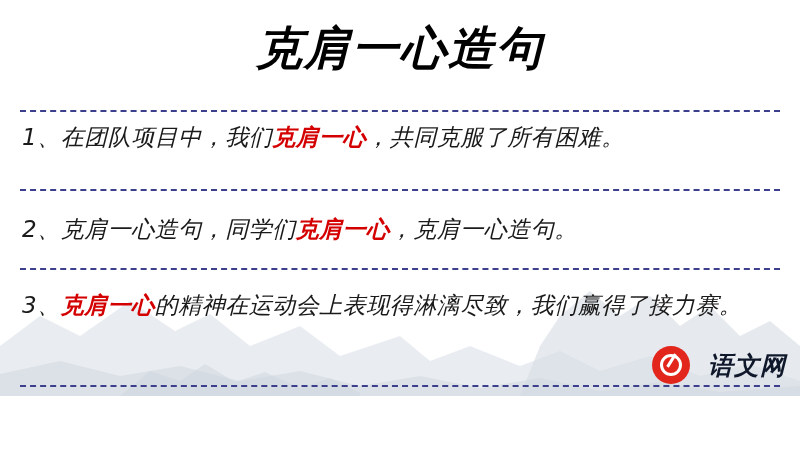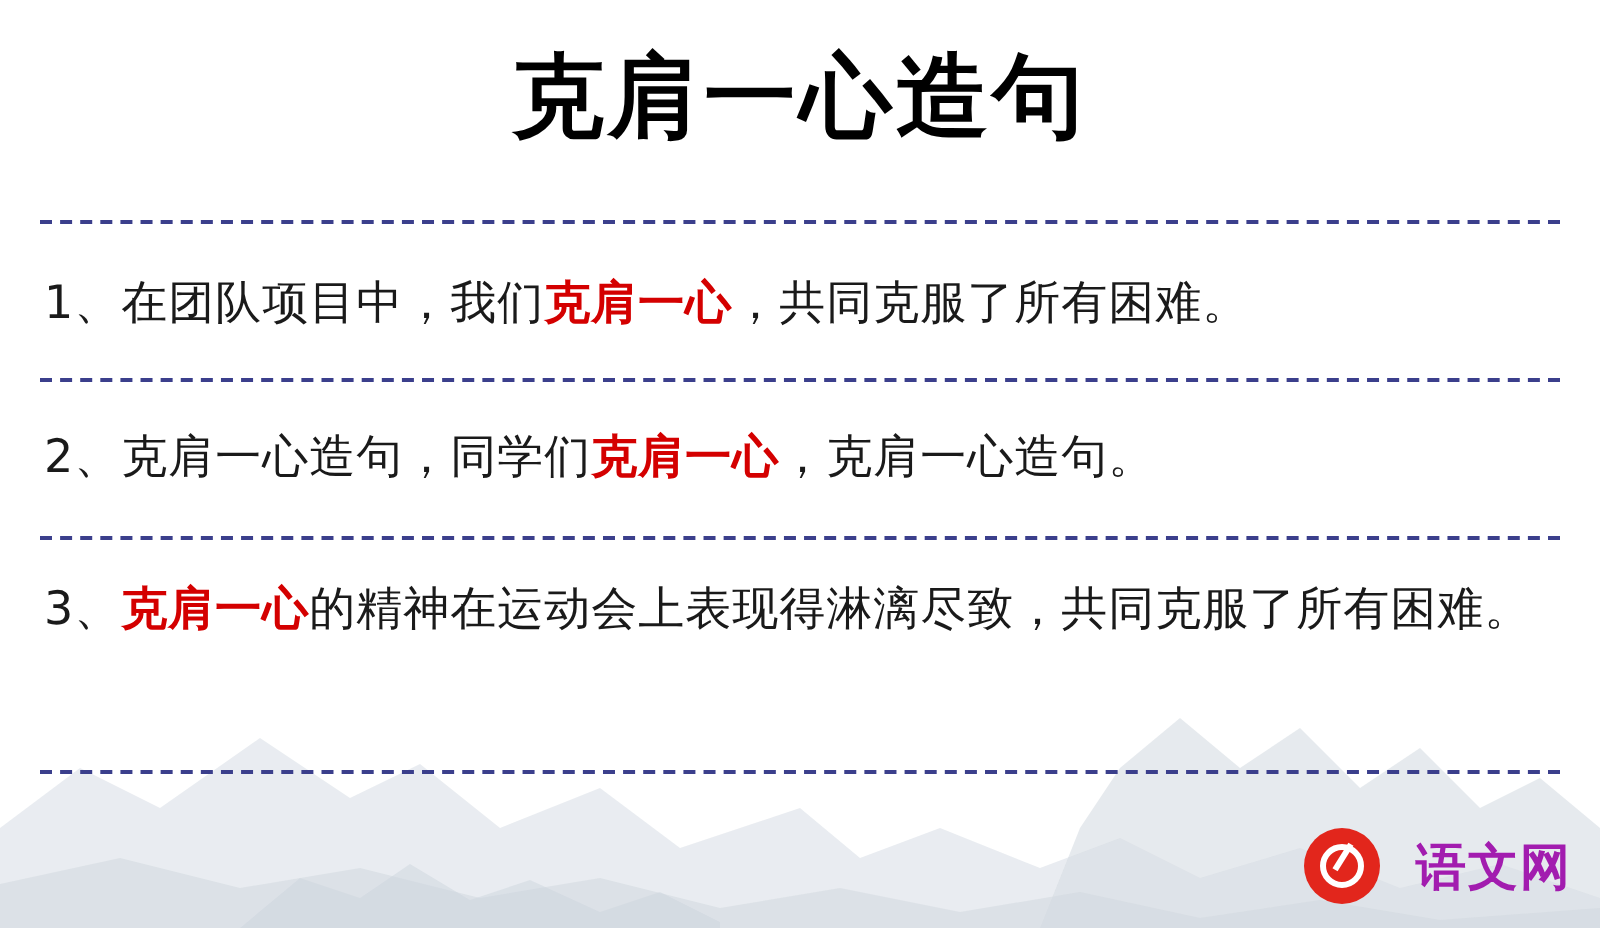--- a/index.html
+++ b/index.html
@@ -9,23 +9,24 @@
   body {
     width: 800px;
     height: 464px;
     background: #ffffff;
     font-family: "Liberation Serif", "DejaVu Serif", serif;
     overflow: hidden;
   }
   .page {
     position: relative;
     width: 800px;
-    height: 464px;
+    height: 396px;
     background: #ffffff;
     overflow: hidden;
+    font-style: italic;
   }
 
   
   .bg-wash {
     position: absolute;
     left: 0;
     bottom: 0;
     width: 800px;
     height: 200px;
     pointer-events: none;
@@ -61,21 +62,21 @@
   .sentence {
     position: absolute;
     left: 22px;
     width: 756px;
     font-size: 23px;
     line-height: 40px;
     color: #1a1a1a;
     font-family: "DejaVu Sans", "Liberation Sans", sans-serif;
     letter-spacing: 0.5px;
   }
-  .s1 { top: 132px; }
+  .s1 { top: 117px; }
   .s2 { top: 209px; }
   .s3 { top: 285px; }
 
   .hl {
     color: #d40000;
     font-weight: bold;
   }
 
   
   .logo {
@@ -113,21 +114,21 @@
     background: #ffffff;
     left: 50%;
     margin-left: -1.5px;
     top: 7px;
     transform: rotate(32deg);
   }
   .logo-text {
     font-family: "DejaVu Sans", "Liberation Sans", sans-serif;
     font-size: 25px;
     font-weight: bold;
-    color: #a21caf;
+    color: #0f172a;
     letter-spacing: 1px;
     margin-left: 11px;
   }
 </style>
 </head>
 <body>
 
 <div class="page">
 
   <svg class="bg-wash" viewBox="0 0 800 200" preserveAspectRatio="none">
@@ -155,21 +156,21 @@
 
   <div class="divider d2"></div>
 
   <div class="sentence s2">
     <span>2、</span><span>克肩一心造句，同学们</span><span class="hl">克肩一心</span><span>，克肩一心造句。</span>
   </div>
 
   <div class="divider d3"></div>
 
   <div class="sentence s3">
-    <span>3、</span><span></span><span class="hl">克肩一心</span><span>的精神在运动会上表现得淋漓尽致，共同克服了所有困难。</span>
+    <span>3、</span><span></span><span class="hl">克肩一心</span><span>的精神在运动会上表现得淋漓尽致，我们赢得了接力赛。</span>
   </div>
 
   <div class="divider d4"></div>
 
   <div class="logo">
     <div class="logo-mark"></div>
     <div class="logo-text">语文网</div>
   </div>
 
 </div>

